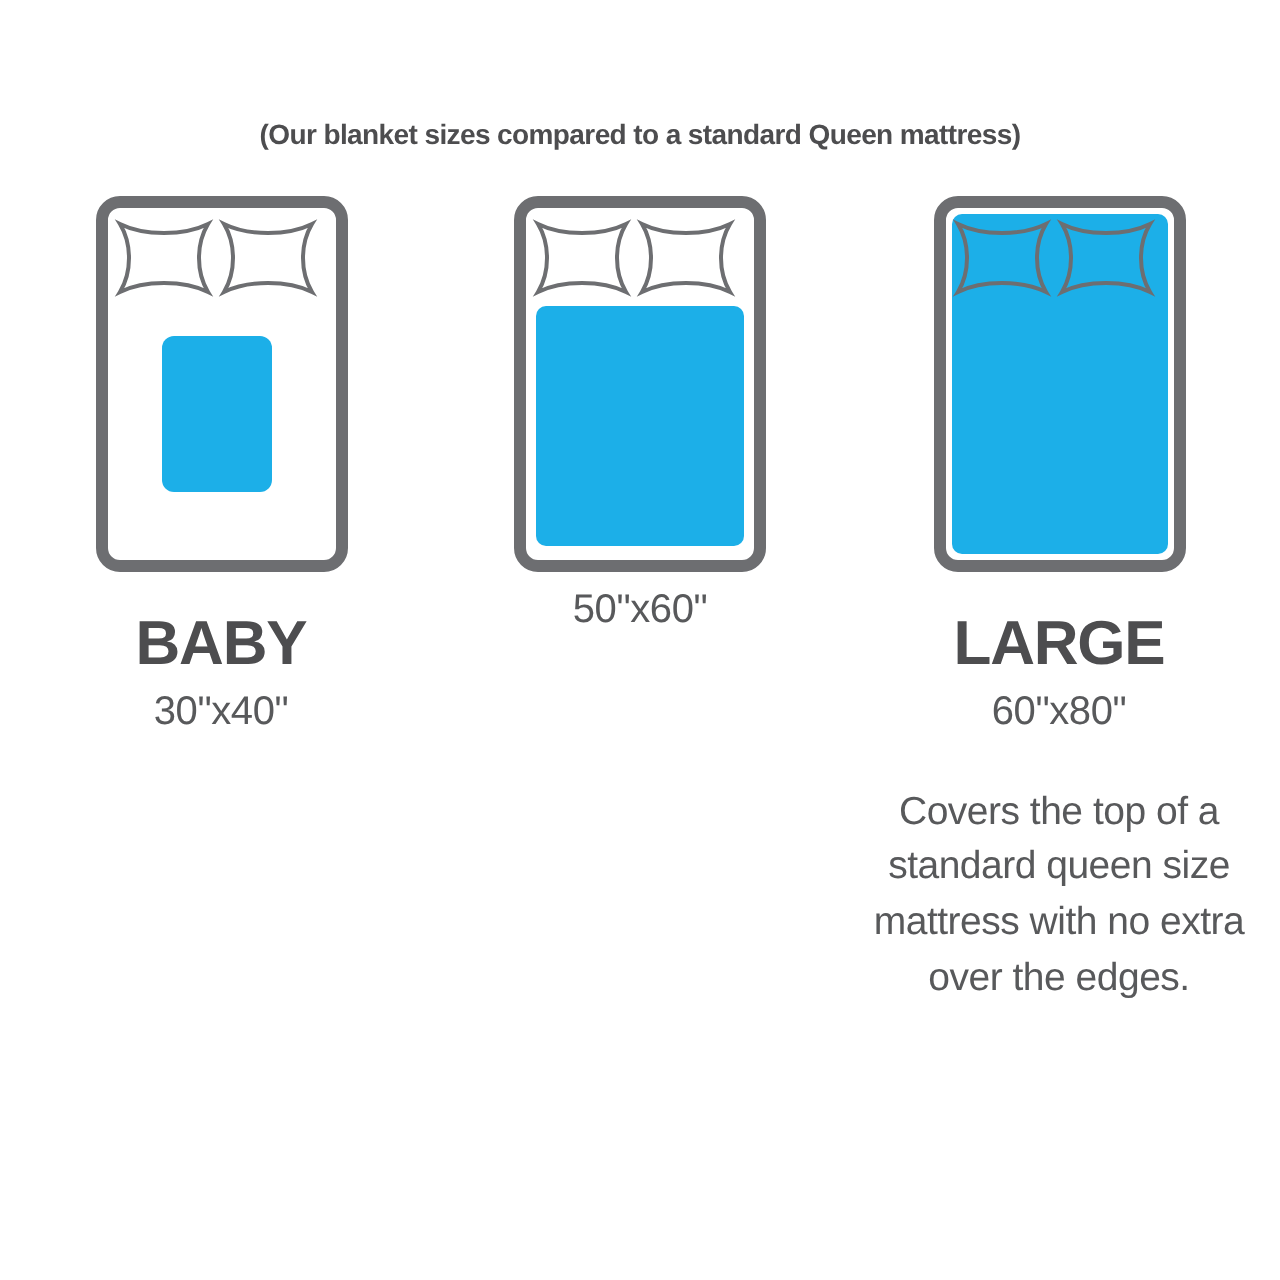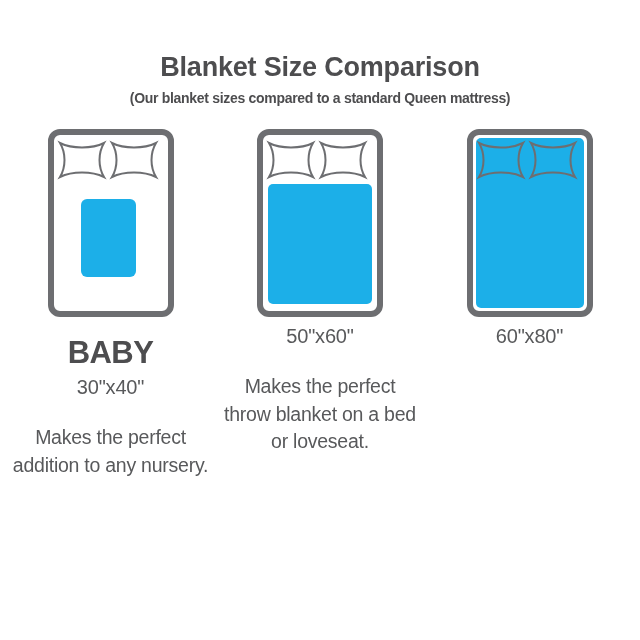--- a/index.html
+++ b/index.html
@@ -100,66 +100,65 @@
     letter-spacing: -0.25px;
     width: 200px;
   }
 </style>
 </head>
 <body>
 
 <div class="page">
 
   <div class="header">
-    <h1 class="title">Blanket Size Comparison</h1>
     <p class="subtitle">(Our blanket sizes compared to a standard Queen mattress)</p>
   </div>
 
   <div class="columns">
 
     <div class="column">
       <div class="bed-wrap">
         <svg class="bed-svg" viewBox="0 0 126 188" xmlns="http://www.w3.org/2000/svg">
 
           <rect x="3" y="3" width="120" height="182" rx="9" ry="9" fill="#ffffff" stroke="#6d6e71" stroke-width="6"></rect>
 
           <path d="M12,14 C24,20 44,20 56,14 C50,24 50,38 56,48 C44,42 24,42 12,48 C18,38 18,24 12,14 Z" fill="#ffffff" stroke="#6d6e71" stroke-width="2"></path>
 
           <path d="M64,14 C76,20 96,20 108,14 C102,24 102,38 108,48 C96,42 76,42 64,48 C70,38 70,24 64,14 Z" fill="#ffffff" stroke="#6d6e71" stroke-width="2"></path>
 
           <rect x="33" y="70" width="55" height="78" rx="6" ry="6" fill="#1CAFE8"></rect>
         </svg>
       </div>
       <div class="size-name">BABY</div>
       <div class="size-dims">30"x40"</div>
-      <div class="desc">Makes the perfect addition to any nursery.</div>
     </div>
 
     <div class="column">
       <div class="bed-wrap">
         <svg class="bed-svg" viewBox="0 0 126 188" xmlns="http://www.w3.org/2000/svg">
           <rect x="3" y="3" width="120" height="182" rx="9" ry="9" fill="#ffffff" stroke="#6d6e71" stroke-width="6"></rect>
           <path d="M12,14 C24,20 44,20 56,14 C50,24 50,38 56,48 C44,42 24,42 12,48 C18,38 18,24 12,14 Z" fill="#ffffff" stroke="#6d6e71" stroke-width="2"></path>
           <path d="M64,14 C76,20 96,20 108,14 C102,24 102,38 108,48 C96,42 76,42 64,48 C70,38 70,24 64,14 Z" fill="#ffffff" stroke="#6d6e71" stroke-width="2"></path>
 
           <rect x="11" y="55" width="104" height="120" rx="5" ry="5" fill="#1CAFE8"></rect>
         </svg>
       </div>
       <div class="size-dims">50"x60"</div>
-      <div class="desc">Makes the perfect throw blanket on a bed or loveseat.</div>
     </div>
 
     <div class="column">
       <div class="bed-wrap">
         <svg class="bed-svg" viewBox="0 0 126 188" xmlns="http://www.w3.org/2000/svg">
           <rect x="3" y="3" width="120" height="182" rx="9" ry="9" fill="#ffffff" stroke="#6d6e71" stroke-width="6"></rect>
 
           <rect x="9" y="9" width="108" height="170" rx="5" ry="5" fill="#1CAFE8"></rect>
 
           <path d="M12,14 C24,20 44,20 56,14 C50,24 50,38 56,48 C44,42 24,42 12,48 C18,38 18,24 12,14 Z" fill="none" stroke="#6d6e71" stroke-width="2"></path>
           <path d="M64,14 C76,20 96,20 108,14 C102,24 102,38 108,48 C96,42 76,42 64,48 C70,38 70,24 64,14 Z" fill="none" stroke="#6d6e71" stroke-width="2"></path>
         </svg>
       </div>
+      <div class="size-name">LARGE</div>
       <div class="size-dims">60"x80"</div>
+      <div class="desc">Covers the top of a standard queen size mattress with no extra over the edges.</div>
     </div>
 
   </div>
 </div>
 
 </body></html>

